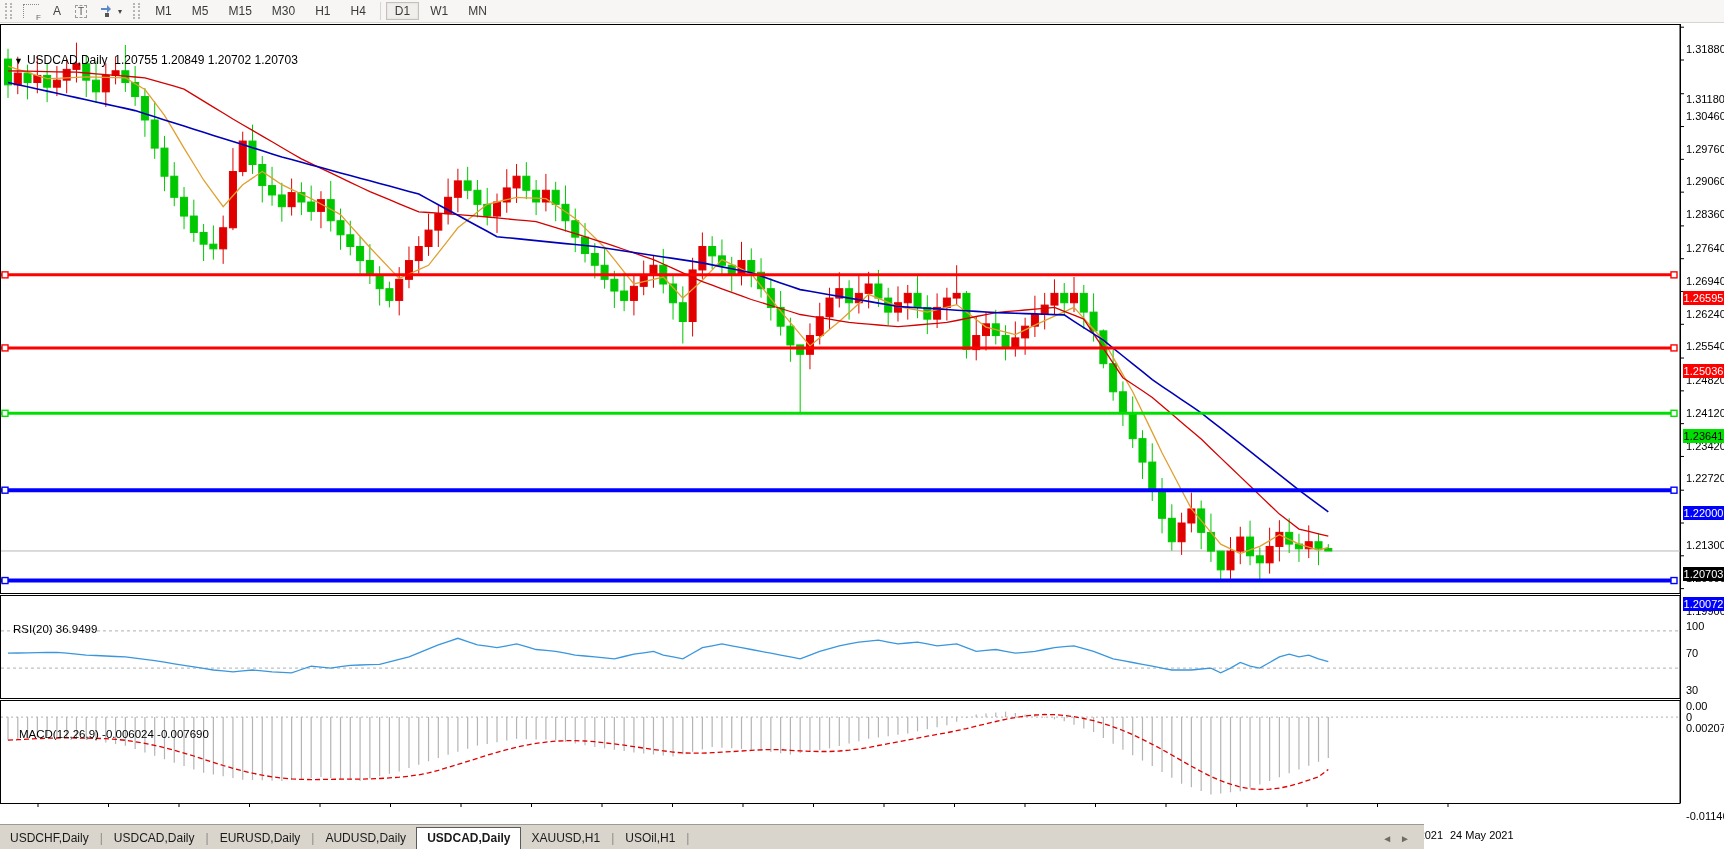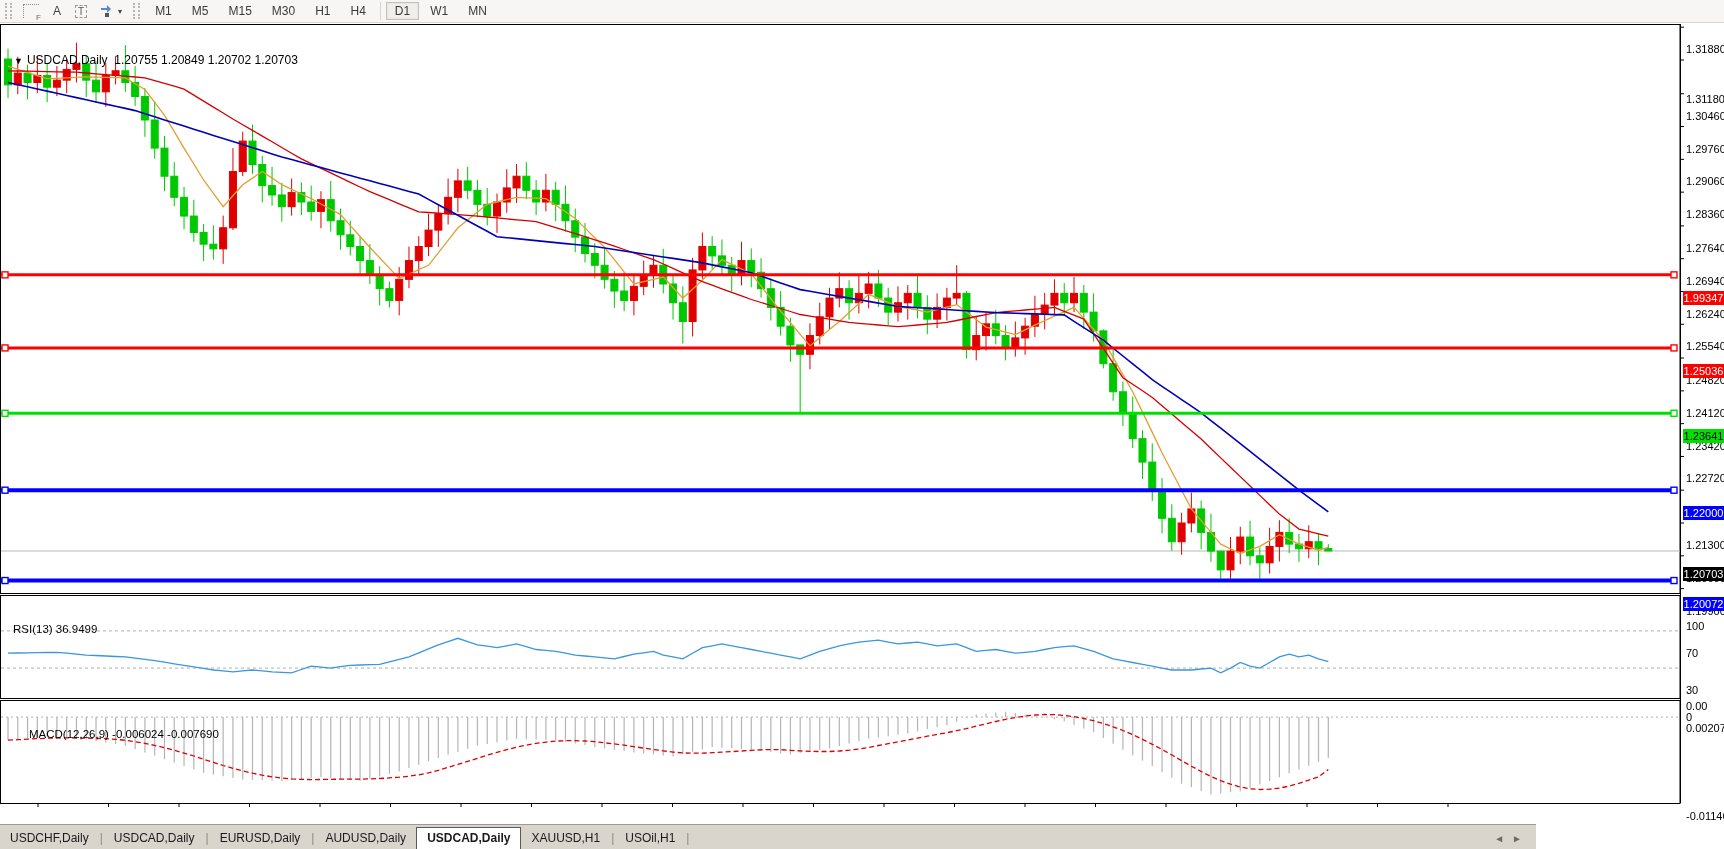--- a/index.html
+++ b/index.html
@@ -26,28 +26,28 @@
   .icon-tbox { border:1px dashed #9a9a9a; font-size:10px; padding:0 2px; color:#555; }
   .caret-down { font-size:8px; color:#444; margin-left:3px; }
 
   
   #chart-region { position:absolute; left:0; top:23px; width:1724px; height:801px; background:#fff; }
   #chart-svg { position:absolute; left:0; top:0; }
   .overlay-label { position:absolute; font-size:12px; color:#000; white-space:pre;margin-left:7px; }
   #main-title { left:7px; top:30px; }
   #main-title .tri { font-size:9px; margin-right:4px; }
   #rsi-label { left:6px; top:600px; font-size:11.5px; }
-  #macd-label { left:22px; top:705px; font-size:11.5px; }
+  #macd-label { left:12px; top:705px; font-size:11.5px; }
   .axis-price-label { position:absolute; left:1686px; font-size:11px; color:#000; }
   .level-tag { position:absolute; left:1683px; width:41px; height:14px; font-size:11px;
                line-height:14px; text-align:center; }
   .date-label { position:absolute; top:806px; font-size:11px; color:#000; white-space:nowrap; }
 
   
-  #tabbar { position:absolute; left:0; top:824px; width:1536px; height:25px;
+  #tabbar { position:absolute; left:0; top:824px; width:1424px; height:25px;
             background:#d9d5cd; border-top:1px solid #9d9a94; display:flex;
             align-items:flex-end; font-size:12px; color:#1a1a1a; }
   .tab { padding:3px 10px 4px 10px; display:flex; align-items:center; cursor:default; }
   .tab.active { background:#fff; border:1px solid #5a5a5a; border-bottom:none;
                 font-weight:bold; margin-bottom:0; }
   .tab-sep { color:#8f8c86; padding:0 1px 4px 1px; }
   #tab-scroll { position:absolute; right:6px; top:8px; font-size:10px; color:#6e6b66;
                 letter-spacing:8px; }
 </style>
 </head>
@@ -566,21 +566,21 @@
         <line x1="1095.5" y1="780" x2="1095.5" y2="784" stroke="#000"></line>
         <line x1="1166" y1="780" x2="1166" y2="784" stroke="#000"></line>
         <line x1="1236.5" y1="780" x2="1236.5" y2="784" stroke="#000"></line>
         <line x1="1307" y1="780" x2="1307" y2="784" stroke="#000"></line>
         <line x1="1377.5" y1="780" x2="1377.5" y2="784" stroke="#000"></line>
         <line x1="1448" y1="780" x2="1448" y2="784" stroke="#000"></line>
       </svg>
 
     <div id="main-title" class="overlay-label"><span class="tri">▼</span><span>USDCAD,Daily</span>&nbsp;&nbsp;<span>1.20755</span> <span>1.20849</span> <span>1.20702</span> <span>1.20703</span></div>
 
-    <div id="rsi-label" class="overlay-label"><span>RSI(13)</span> <span>36.9499</span></div>
+    <div id="rsi-label" class="overlay-label"><span>RSI(20)</span> <span>36.9499</span></div>
 
     <div id="macd-label" class="overlay-label"><span>MACD(12,26,9)</span> <span>-0.006024 -0.007690</span></div>
 
     <div id="price-axis-overlay">
         <div class="axis-price-label" style="top: 20.1962px;">1.31880</div>
         <div class="axis-price-label" style="top: 70px;">1.31180</div>
         <div class="axis-price-label" style="top: 86.741px;">1.30460</div>
         <div class="axis-price-label" style="top: 119.545px;">1.29760</div>
         <div class="axis-price-label" style="top: 152.349px;">1.29060</div>
         <div class="axis-price-label" style="top: 185.152px;">1.28360</div>
@@ -596,21 +596,21 @@
         <div class="axis-price-label" style="top: 516.002px;">1.21300</div>
         <div class="axis-price-label" style="top: 548.806px;">1.20600</div>
         <div class="axis-price-label" style="top: 581.61px;">1.19900</div>
         <div class="axis-price-label" style="top: 597px;">100</div>
         <div class="axis-price-label" style="top: 623.9px;">70</div>
         <div class="axis-price-label" style="top: 661.1px;">30</div>
         <div class="axis-price-label" style="top: 688px;">0</div>
         <div class="axis-price-label" style="top: 699px;">0.002074</div>
         <div class="axis-price-label" style="top: 677px;">0.00</div>
         <div class="axis-price-label" style="top: 787px;">-0.011462</div>
-        <div class="level-tag" style="top: 267.865px; background: rgb(255, 0, 0); color: rgb(255, 255, 255);">1.99347</div>
+        <div class="level-tag" style="top: 267.865px; background: rgb(255, 0, 0); color: rgb(255, 255, 255);">1.26595</div>
         <div class="level-tag" style="top: 340.924px; background: rgb(255, 0, 0); color: rgb(255, 255, 255);">1.25036</div>
         <div class="level-tag" style="top: 406.297px; background: rgb(0, 224, 0); color: rgb(0, 0, 0);">1.23641</div>
         <div class="level-tag" style="top: 483.198px; background: rgb(0, 0, 255); color: rgb(255, 255, 255);">1.22000</div>
         <div class="level-tag" style="top: 573.549px; background: rgb(0, 0, 255); color: rgb(255, 255, 255);">1.20072</div>
         <div class="level-tag" style="top: 543.979px; background: rgb(0, 0, 0); color: rgb(255, 255, 255);">1.20703</div>
       </div>
     <div id="date-axis-overlay">
         <div class="date-label" style="left: 40px;">16 Nov 2020</div>
         <div class="date-label" style="left: 110.5px;">25 Nov 2020</div>
         <div class="date-label" style="left: 181px;">4 Dec 2020</div>

